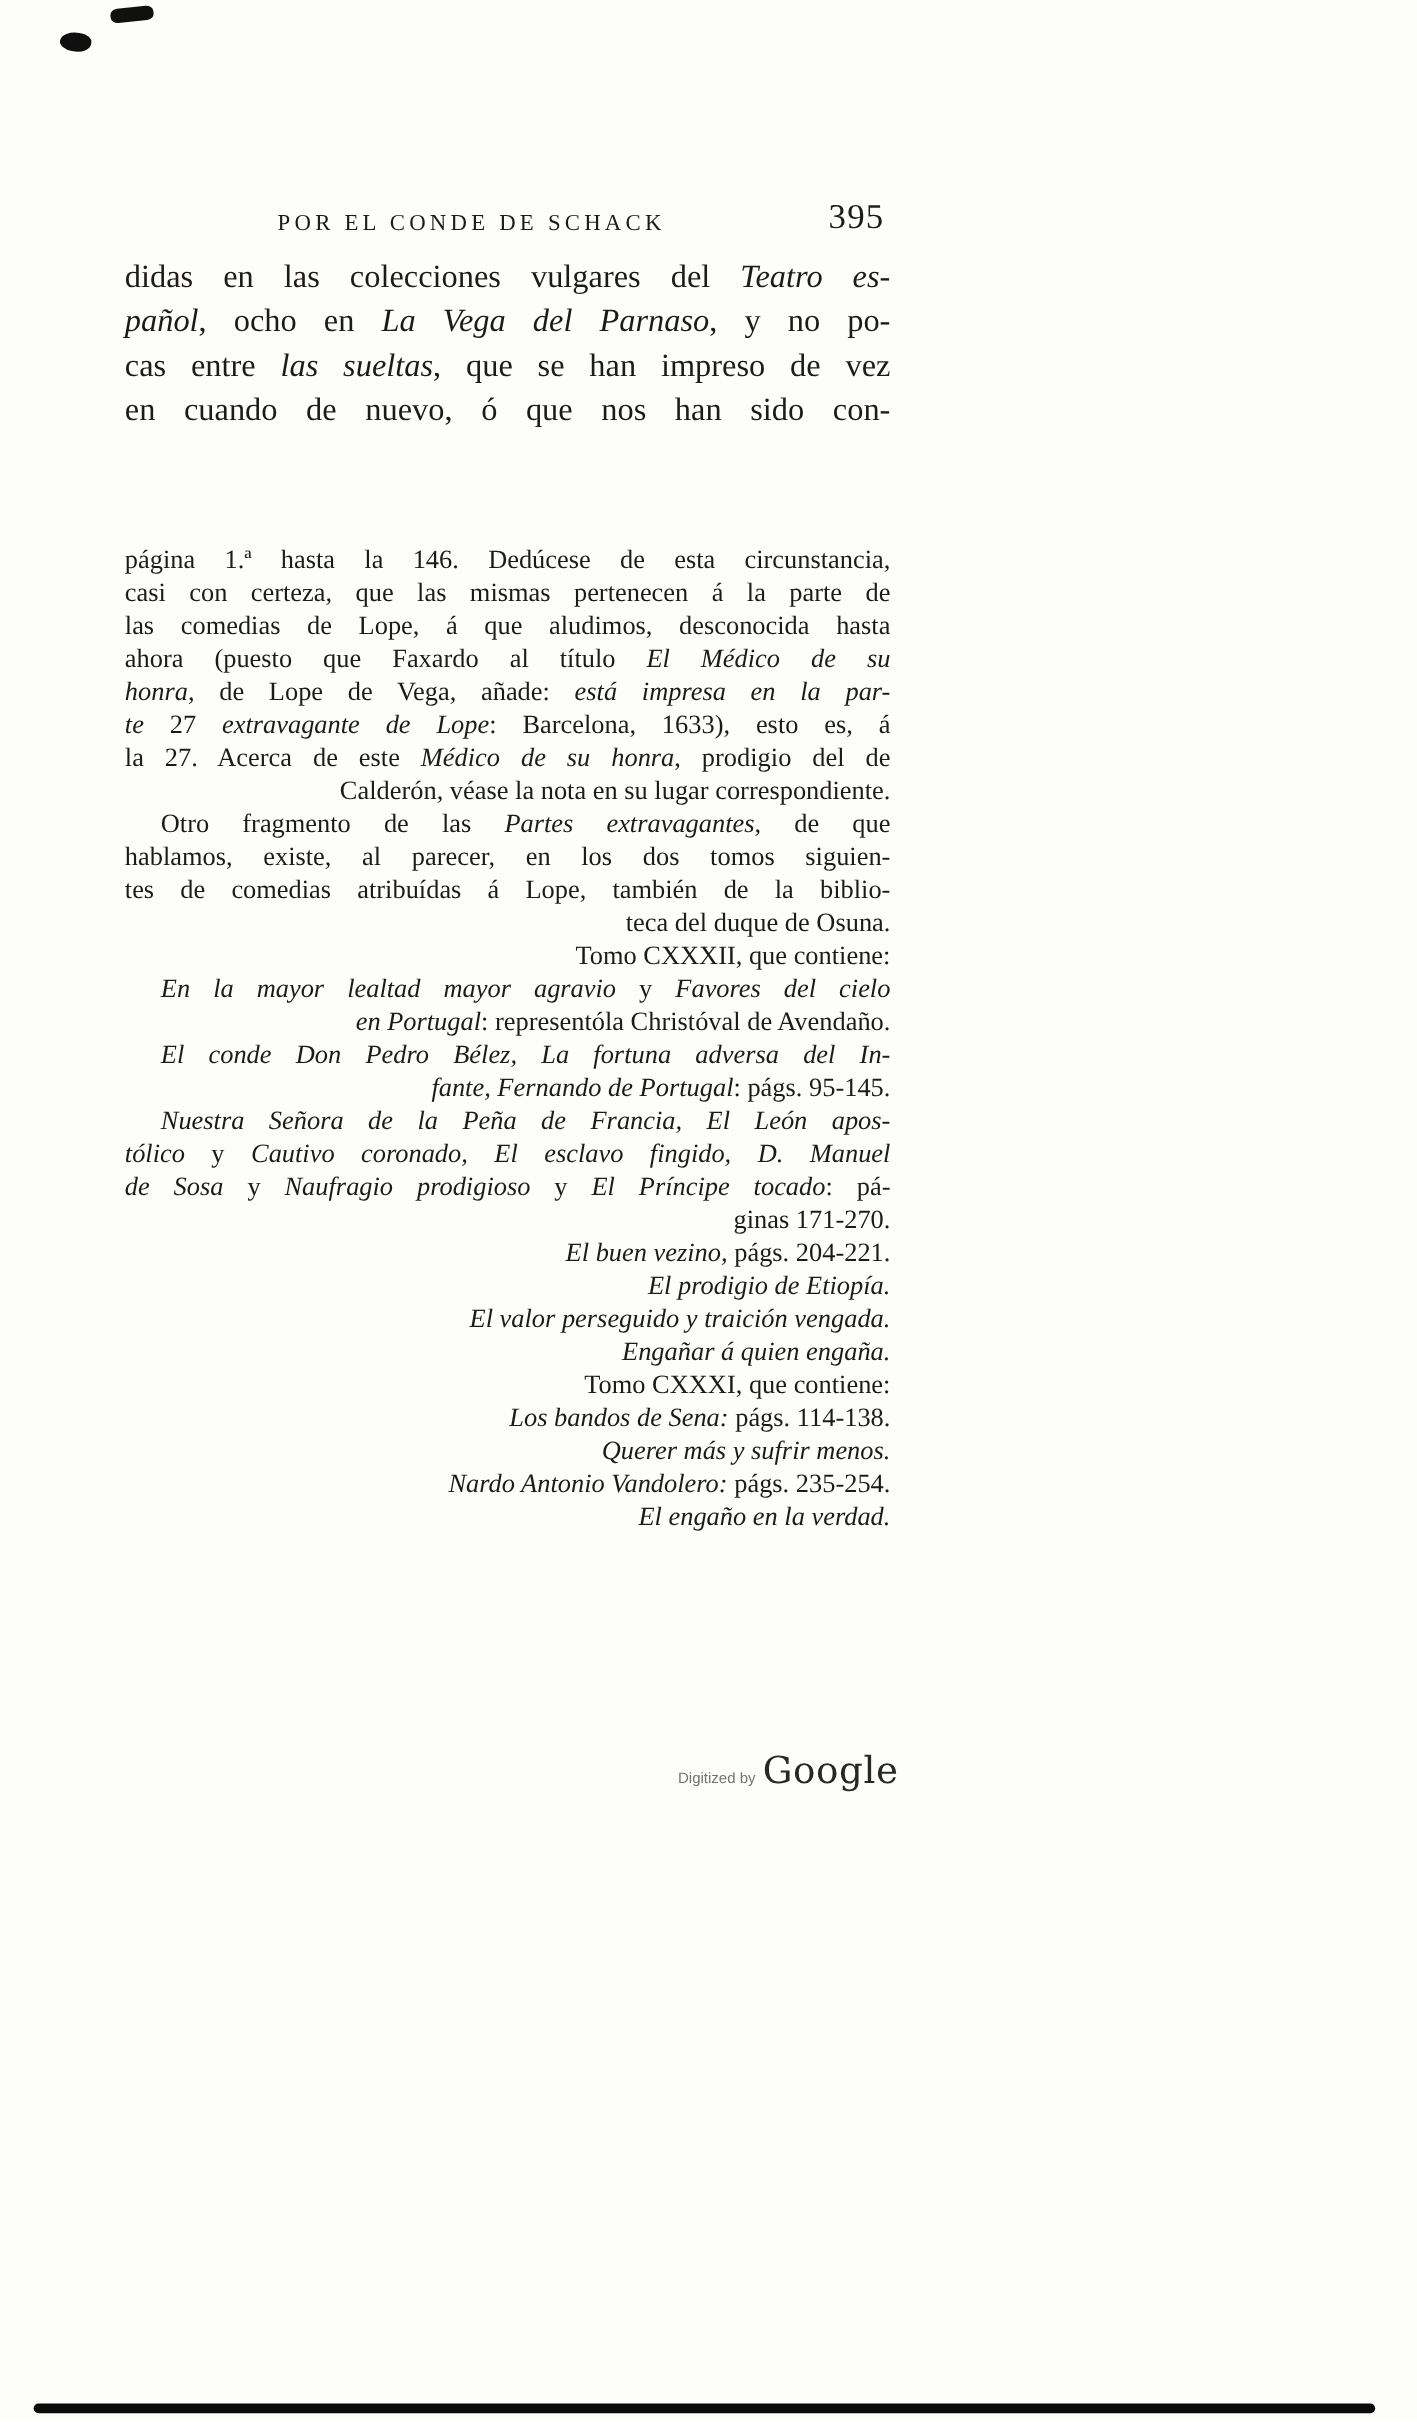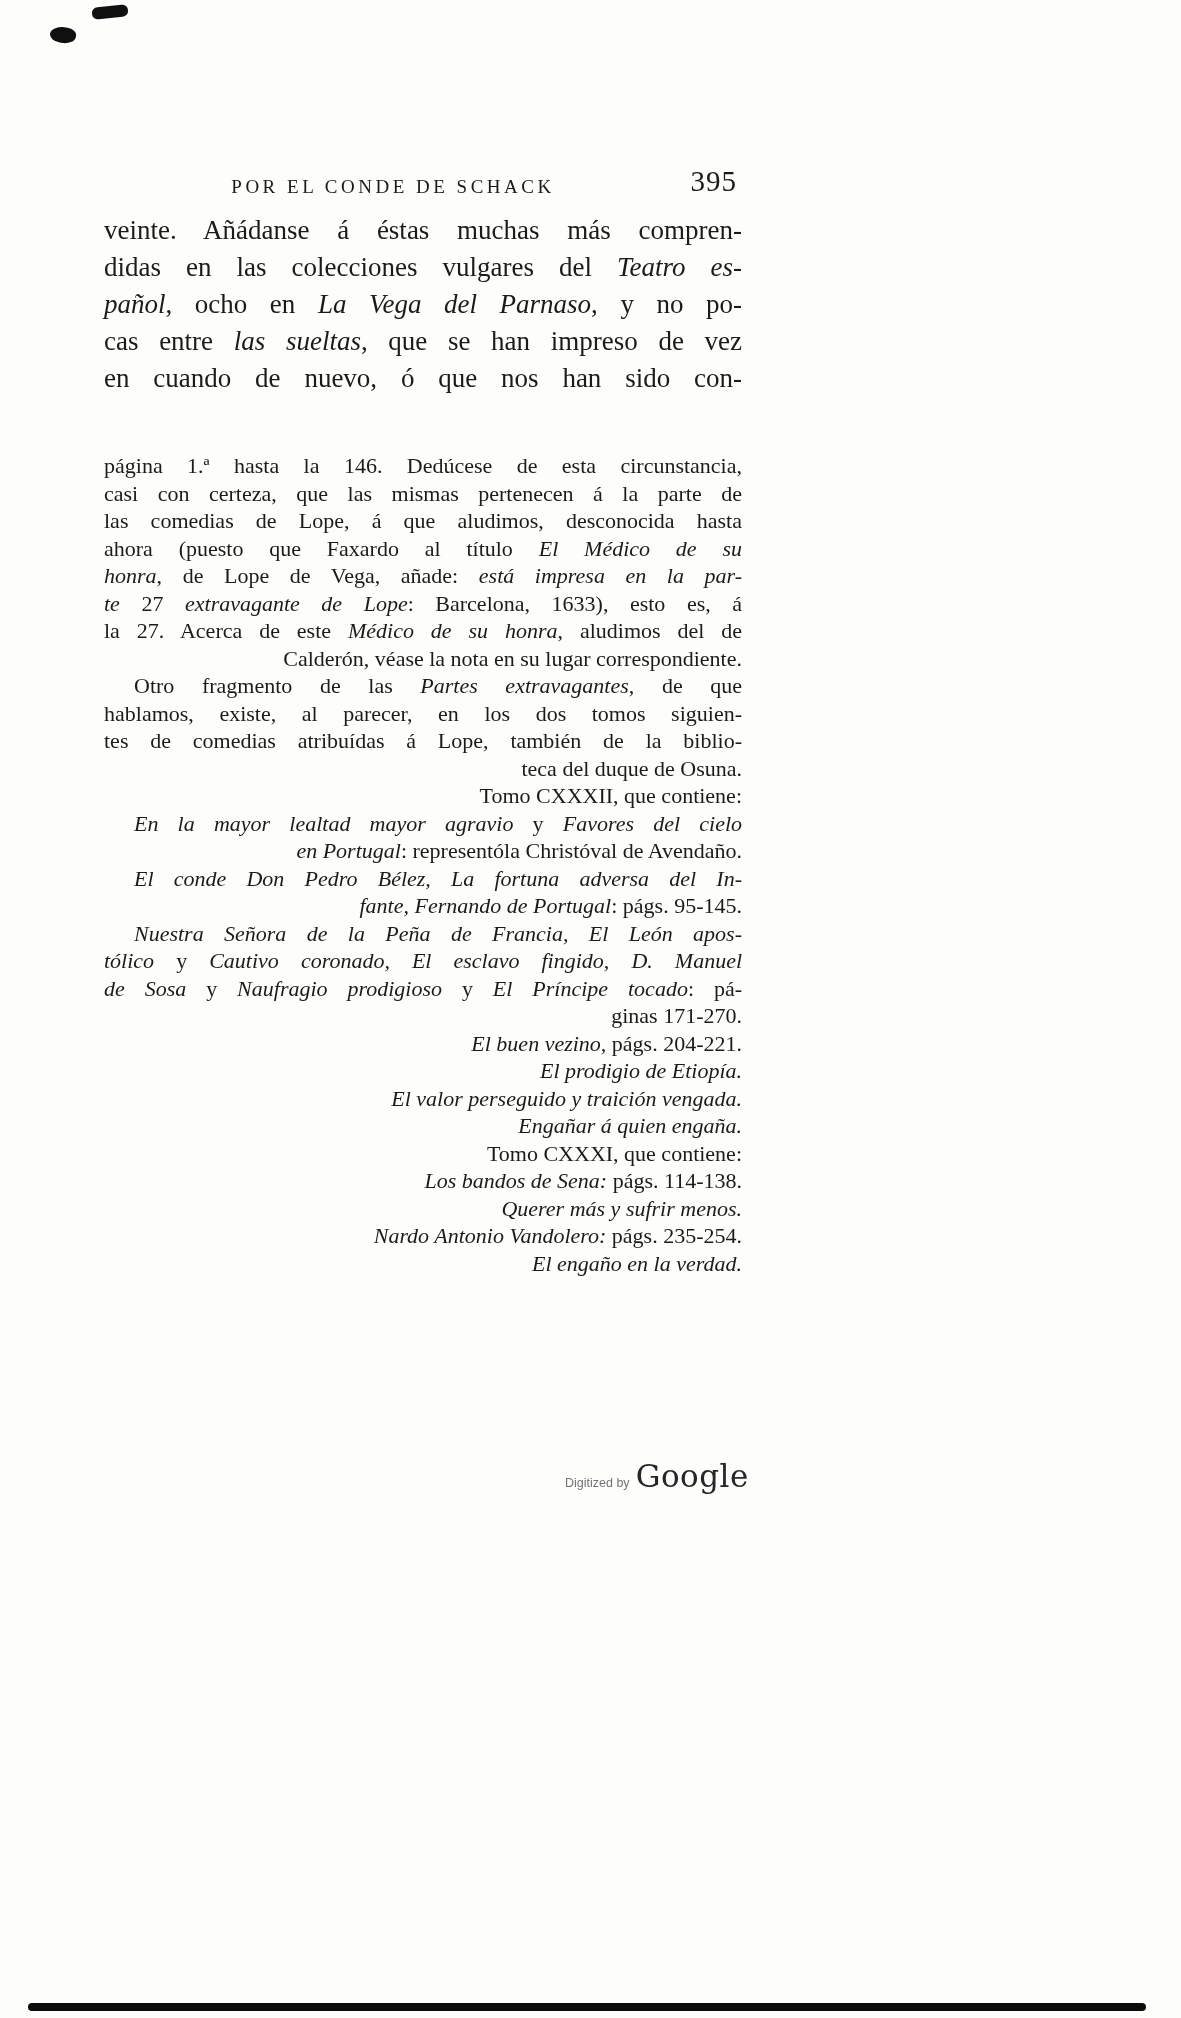--- a/index.html
+++ b/index.html
@@ -56,37 +56,36 @@
   <div class="artifact a1"></div>
   <div class="artifact a2"></div>
 
   <div class="header">
     <span class="running-title">POR EL CONDE DE SCHACK</span>
     <span class="page-number">395</span>
   </div>
 
   <div class="main-text">
       <div class="para">
-        <div class="line just"><span>veinte. Añádanse á éstas muchas más compren-</span></div>
         <div class="line just"><span>didas en las colecciones vulgares del </span><span class="it">Teatro es-</span></div>
         <div class="line just"><span class="it">pañol</span><span>, ocho en </span><span class="it">La Vega del Parnaso</span><span>, y no po-</span></div>
         <div class="line just"><span>cas entre </span><span class="it">las sueltas</span><span>, que se han impreso de vez</span></div>
         <div class="line just"><span>en cuando de nuevo, ó que nos han sido con-</span></div>
       </div>
     </div>
 
   <div class="footnote">
       <div class="para">
         <div class="line just"><span>página 1.ª hasta la 146. Dedúcese de esta circunstancia,</span></div>
         <div class="line just"><span>casi con certeza, que las mismas pertenecen á la parte de</span></div>
         <div class="line just"><span>las comedias de Lope, á que aludimos, desconocida hasta</span></div>
         <div class="line just"><span>ahora (puesto que Faxardo al título </span><span class="it">El Médico de su</span></div>
         <div class="line just"><span class="it">honra</span><span>, de Lope de Vega, añade: </span><span class="it">está impresa en la par-</span></div>
         <div class="line just"><span class="it">te</span><span> 27 </span><span class="it">extravagante de Lope</span><span>: Barcelona, 1633), esto es, á</span></div>
-        <div class="line just"><span>la 27. Acerca de este </span><span class="it">Médico de su honra</span><span>, aludimos del de</span></div>
+        <div class="line just"><span>la 27. Acerca de este </span><span class="it">Médico de su honra</span><span>, prodigio del de</span></div>
         <div class="line"><span>Calderón, véase la nota en su lugar correspondiente.</span></div>
       </div>
       <div class="para indent">
         <div class="line just"><span>Otro fragmento de las </span><span class="it">Partes extravagantes</span><span>, de que</span></div>
         <div class="line just"><span>hablamos, existe, al parecer, en los dos tomos siguien-</span></div>
         <div class="line just"><span>tes de comedias atribuídas á Lope, también de la biblio-</span></div>
         <div class="line"><span>teca del duque de Osuna.</span></div>
       </div>
       <div class="para indent">
         <div class="line"><span>Tomo CXXXII, que contiene:</span></div>

